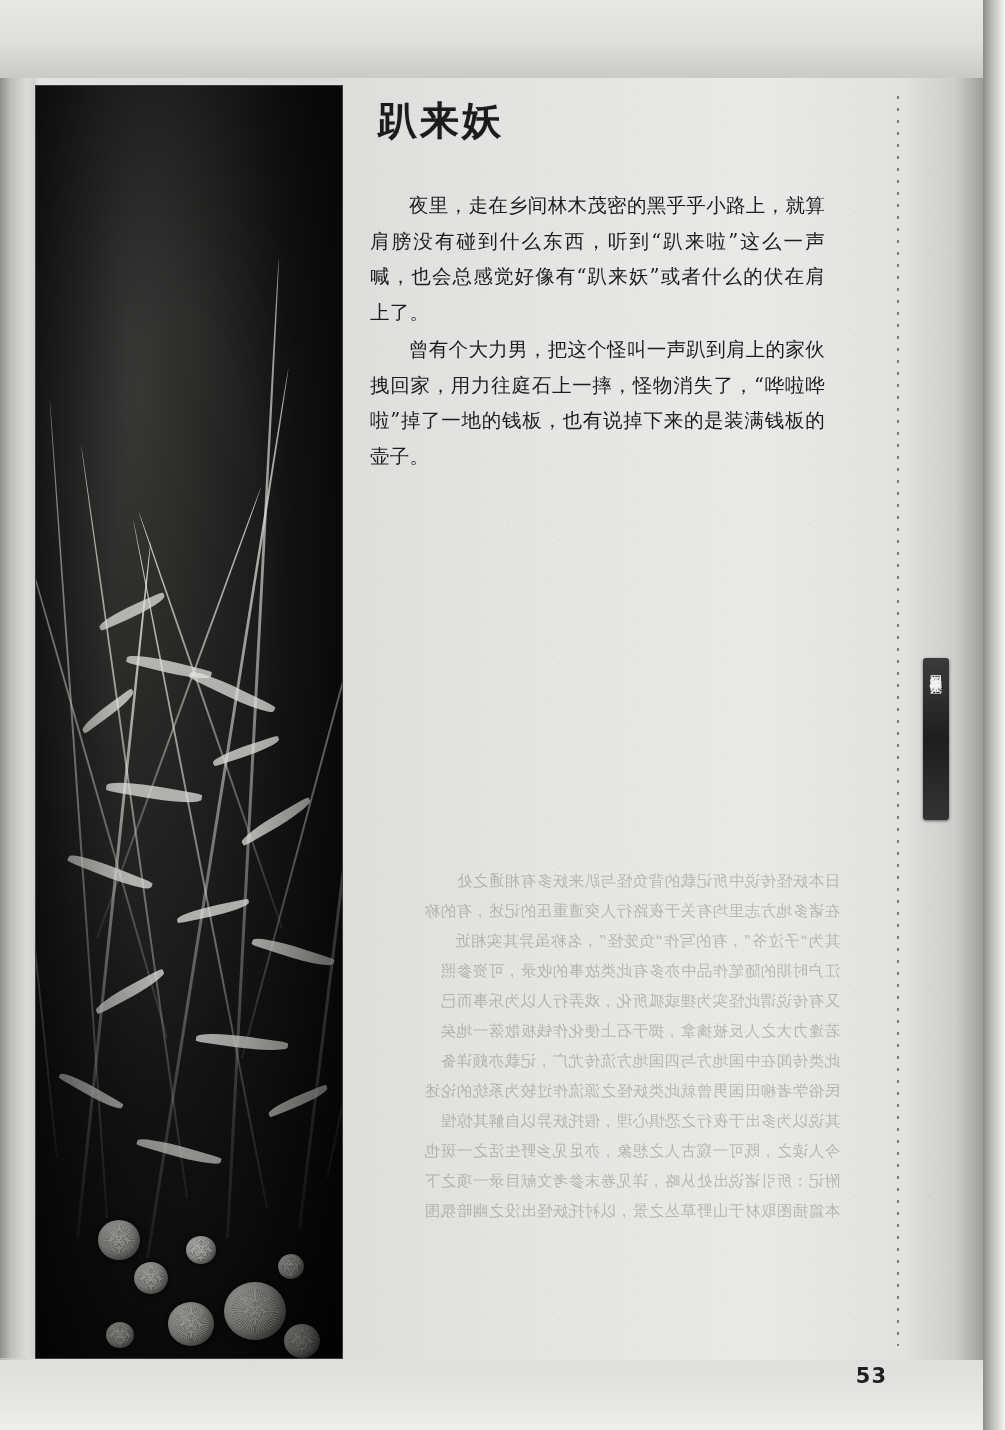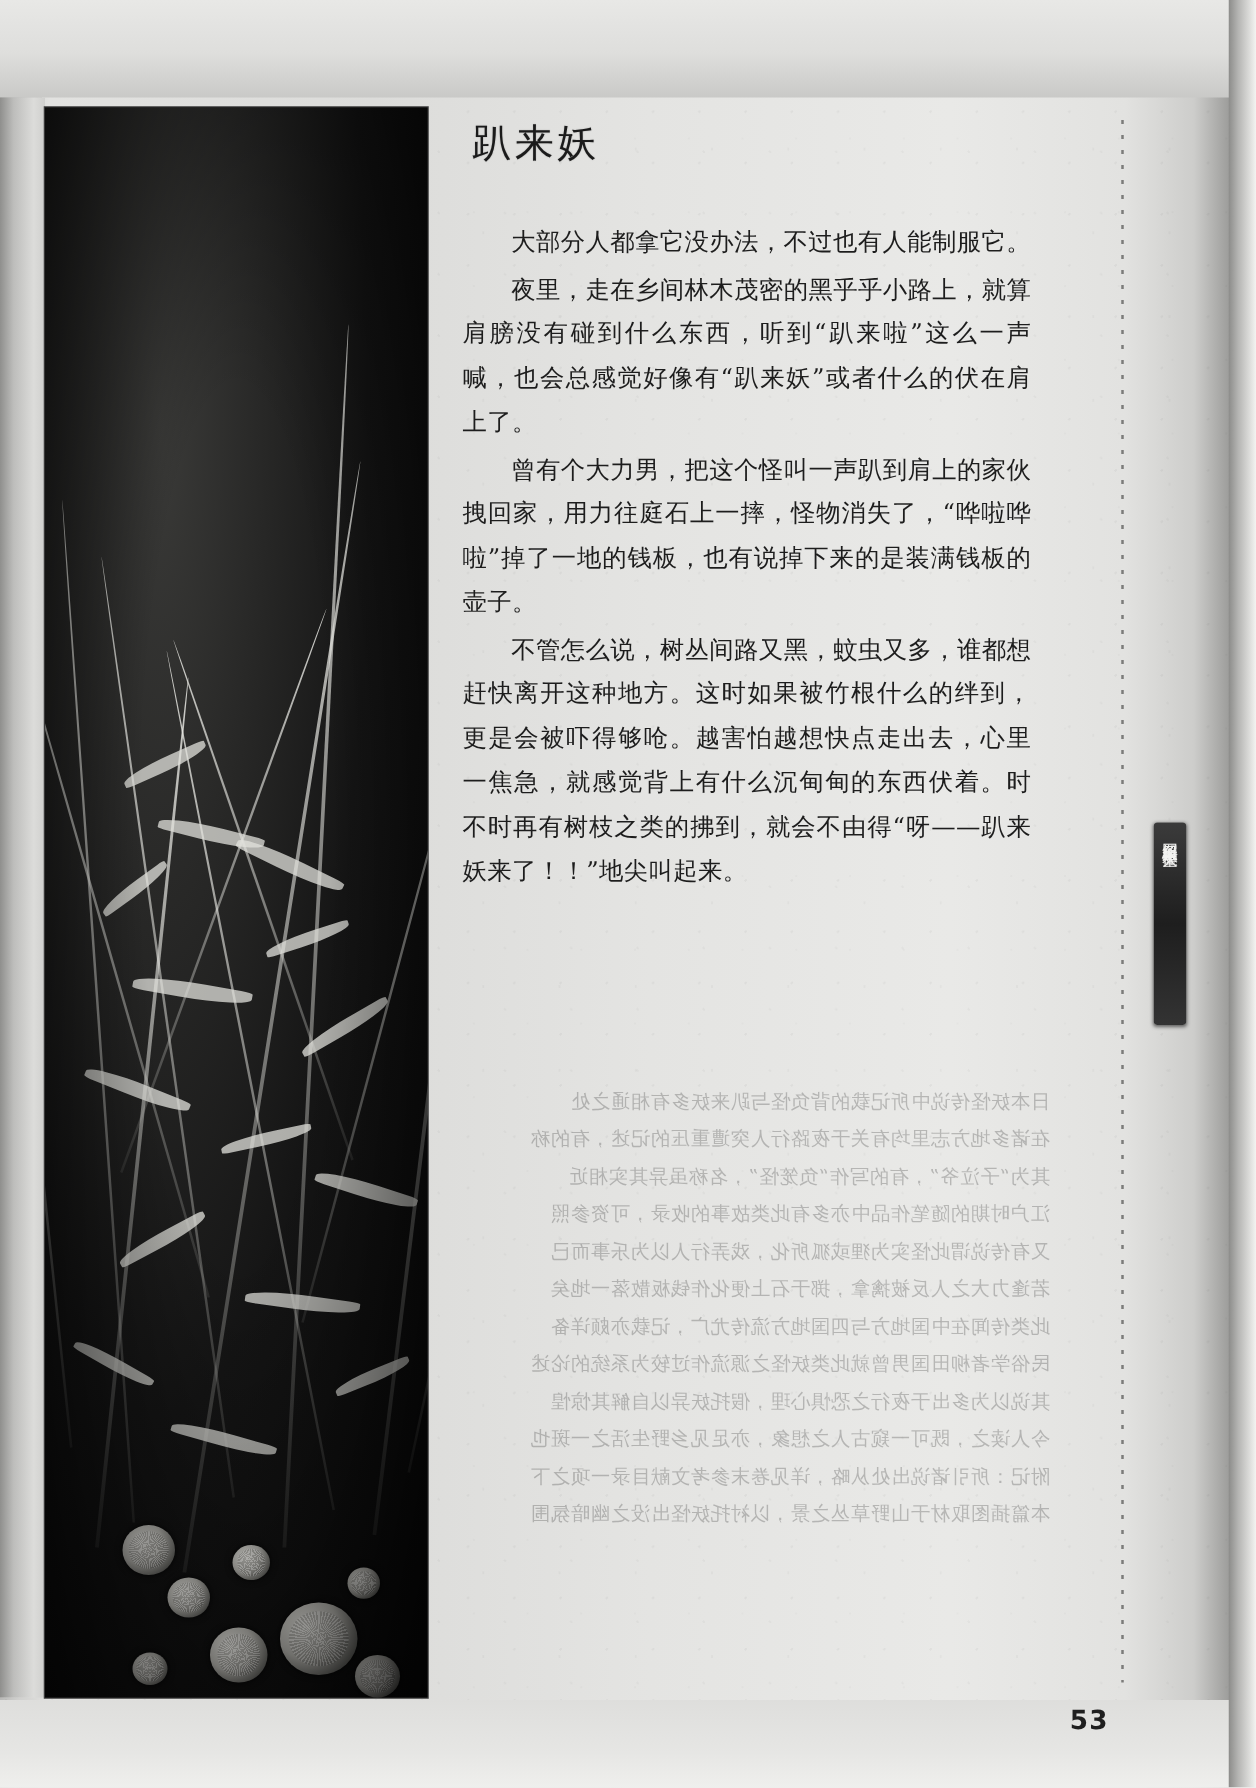--- a/index.html
+++ b/index.html
@@ -129,22 +129,22 @@
   }
 
   
   .text-col {
     position: absolute;
     left: 370px; top: 94px;
     width: 455px;
   }
   .title {
     font-family: "DejaVu Sans", sans-serif;
-    font-weight: normal;
-    font-size: 31px;
+    font-weight: bold;
+    font-size: 39px;
     letter-spacing: 3px;
     color: #1b1b1b;
     margin: 0 0 40px 8px;
     text-shadow: 0 0 1px rgba(0,0,0,.35);
   }
   .body-text p {
     margin: 0 0 2px 0;
     font-family: "DejaVu Serif", serif;
     font-size: 19.5px;
     line-height: 35.5px;
@@ -298,24 +298,22 @@
     <p>民俗学者柳田国男曾就此类妖怪之源流作过较为系统的论述</p>
     <p>其说以为多出于夜行之恐惧心理，假托妖异以自解其惊惶</p>
     <p>今人读之，既可一窥古人之想象，亦足见乡野生活之一斑也</p>
     <p>附记：所引诸说出处从略，详见卷末参考文献目录一项之下</p>
     <p>本篇插图取材于山野草丛之景，以衬托妖怪出没之幽暗氛围</p>
   </div>
 
   <div class="text-col">
     <h1 class="title">趴来妖</h1>
     <div class="body-text">
-      <p>大部分人都拿它没办法，不过也有人能制服它。</p>
       <p>夜里，走在乡间林木茂密的黑乎乎小路上，就算肩膀没有碰到什么东西，听到“趴来啦”这么一声喊，也会总感觉好像有“趴来妖”或者什么的伏在肩上了。</p>
       <p>曾有个大力男，把这个怪叫一声趴到肩上的家伙拽回家，用力往庭石上一摔，怪物消失了，“哗啦哗啦”掉了一地的钱板，也有说掉下来的是装满钱板的壶子。</p>
-      <p>不管怎么说，树丛间路又黑，蚊虫又多，谁都想赶快离开这种地方。这时如果被竹根什么的绊到，更是会被吓得够呛。越害怕越想快点走出去，心里一焦急，就感觉背上有什么沉甸甸的东西伏着。时不时再有树枝之类的拂到，就会不由得“呀——趴来妖来了！！”地尖叫起来。</p>
     </div>
   </div>
 
   <div class="dot-rule"></div>
 
   <div class="side-tab">
     <span>图解日本妖怪大全</span>
   </div>
 
   <div class="page-num">53</div>

